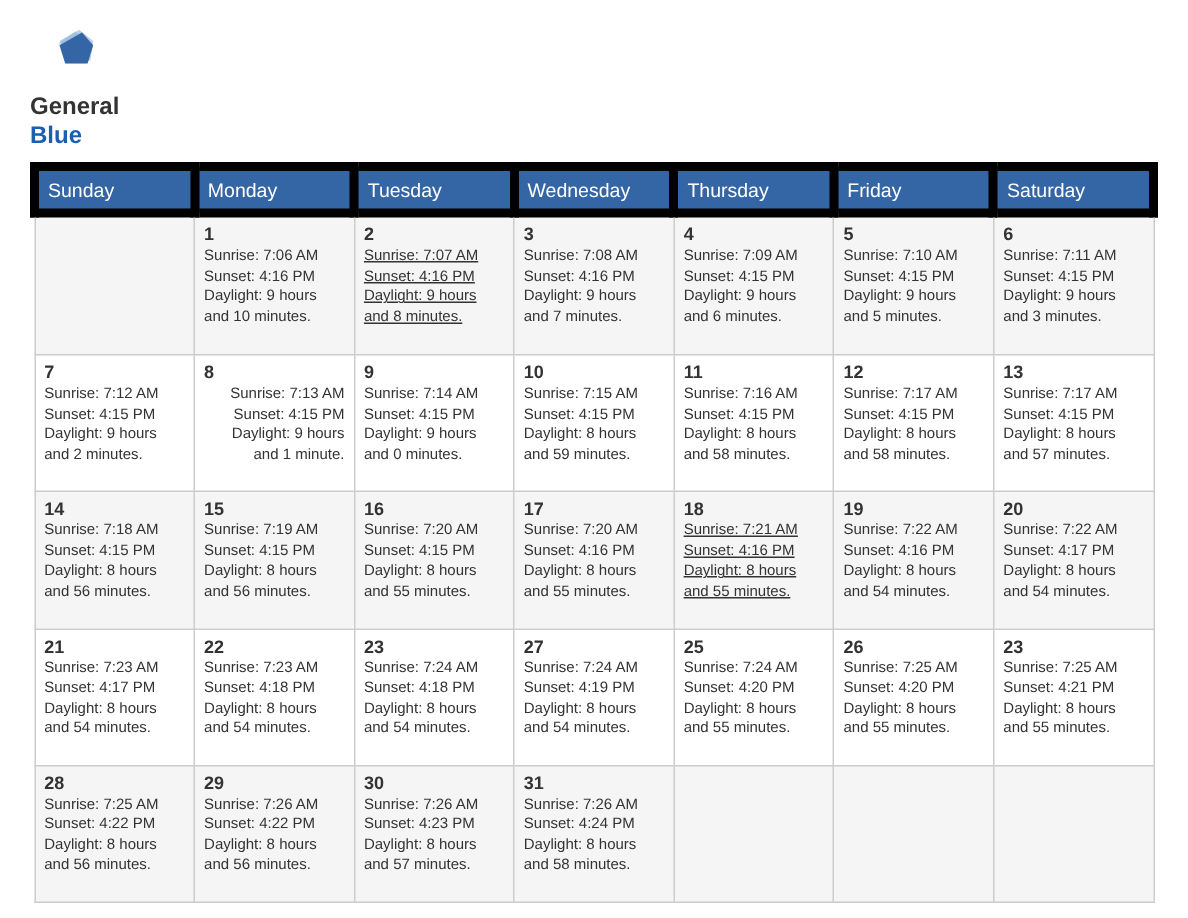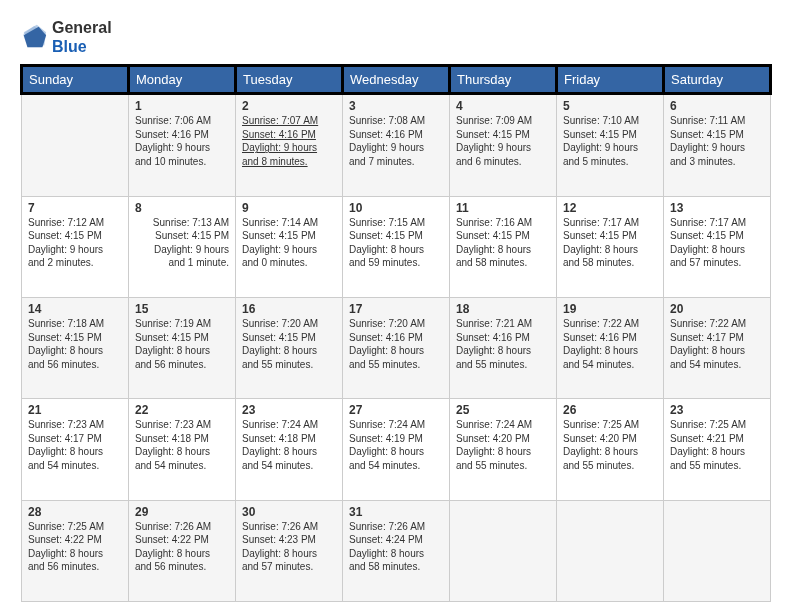--- a/index.html
+++ b/index.html
@@ -19,21 +19,22 @@
     }
     .header {
       display: flex;
       justify-content: space-between;
       align-items: flex-start;
       margin-bottom: 8px;
     }
     .logo {
       display: flex;
       align-items: center;
-      gap: 4px;
+      gap: 16px;
+      flex-direction: column;
     }
     .logo-text {
       font-size: 16px;
       font-weight: bold;
       line-height: 1.2;
     }
     .logo-general { color: #333; }
     .logo-blue { color: #1a5fb4; }
     .logo-icon {
       width: 28px;
@@ -57,21 +58,21 @@
       border-collapse: collapse;
       flex: 1;
     }
     .calendar th {
       background: #3465a4;
       color: white;
       text-align: left;
       padding: 5px 6px;
       font-size: 13px;
       font-weight: normal;
-      border: 3px solid #000000;
+      border: 6px solid #000000;
     }
     .calendar td {
       vertical-align: top;
       padding: 4px 6px;
       border: 1px solid #ccc;
       font-size: 10.5px;
       color: #333;
       width: calc(100% / 7);
       background: #fff;
     }
@@ -247,21 +248,21 @@
           </td>
           <td>
             <span class="day-number">17</span>
             <div class="day-info" style="white-space: pre-line;">Sunrise: 7:20 AM
 Sunset: 4:16 PM
 Daylight: 8 hours
 and 55 minutes.</div>
           </td>
           <td>
             <span class="day-number">18</span>
-            <div class="day-info" style="white-space: pre-line;">Sunrise: 7:21 AM
+            <div class="day-info" style="white-space: pre-line; text-decoration: underline;">Sunrise: 7:21 AM
 Sunset: 4:16 PM
 Daylight: 8 hours
 and 55 minutes.</div>
           </td>
           <td>
             <span class="day-number">19</span>
             <div class="day-info" style="white-space: pre-line;">Sunrise: 7:22 AM
 Sunset: 4:16 PM
 Daylight: 8 hours
 and 54 minutes.</div>

